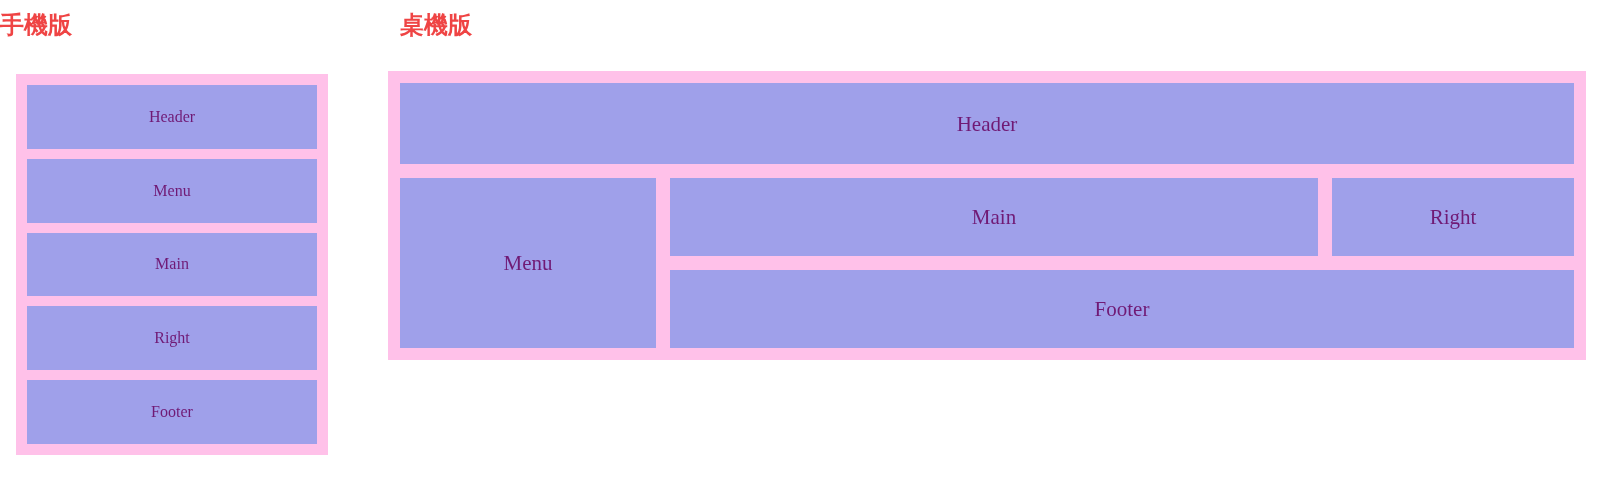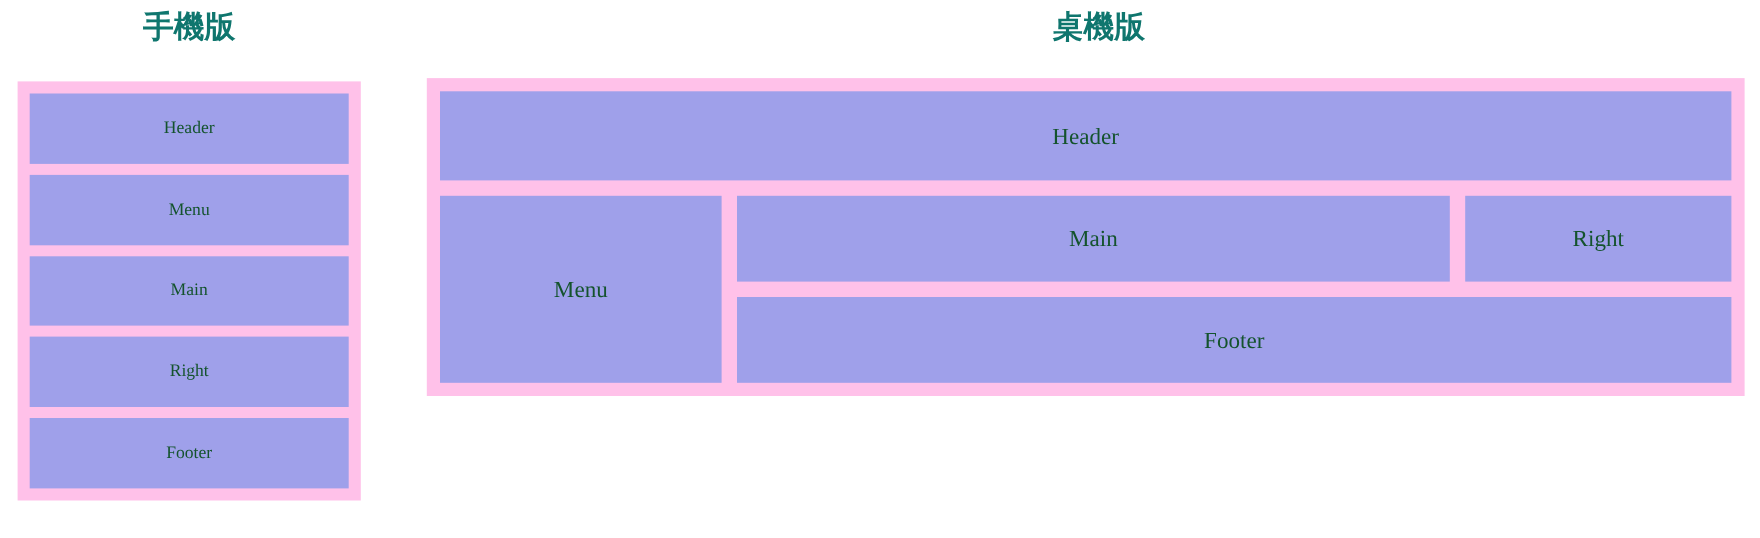--- a/index.html
+++ b/index.html
@@ -15,33 +15,32 @@
     overflow: hidden;
     font-family: "Liberation Serif", "DejaVu Serif", serif;
   }
 
   
   .title {
     position: absolute;
     top: 8px;
     font-family: "Liberation Sans", "DejaVu Sans", sans-serif;
     font-weight: bold;
-    font-size: 28px;
+    font-size: 24px;
     line-height: 34px;
-    color: #0f766e;
-    text-align: center;
+    color: #ef4444;
     white-space: nowrap;
   }
   #title-mobile { left: 0px;   width: 344px; }
   #title-desktop{ left: 400px; width: 1198px; }
 
   
   .cell {
     background: var(--cell-bg, #9fa0ea);
-    color: #14532d;
+    color: #701a75;
     display: flex;
     align-items: center;
     justify-content: center;
     text-align: center;
     box-sizing: border-box;
   }
 
   
   #mobile-wireframe {
     position: absolute;

